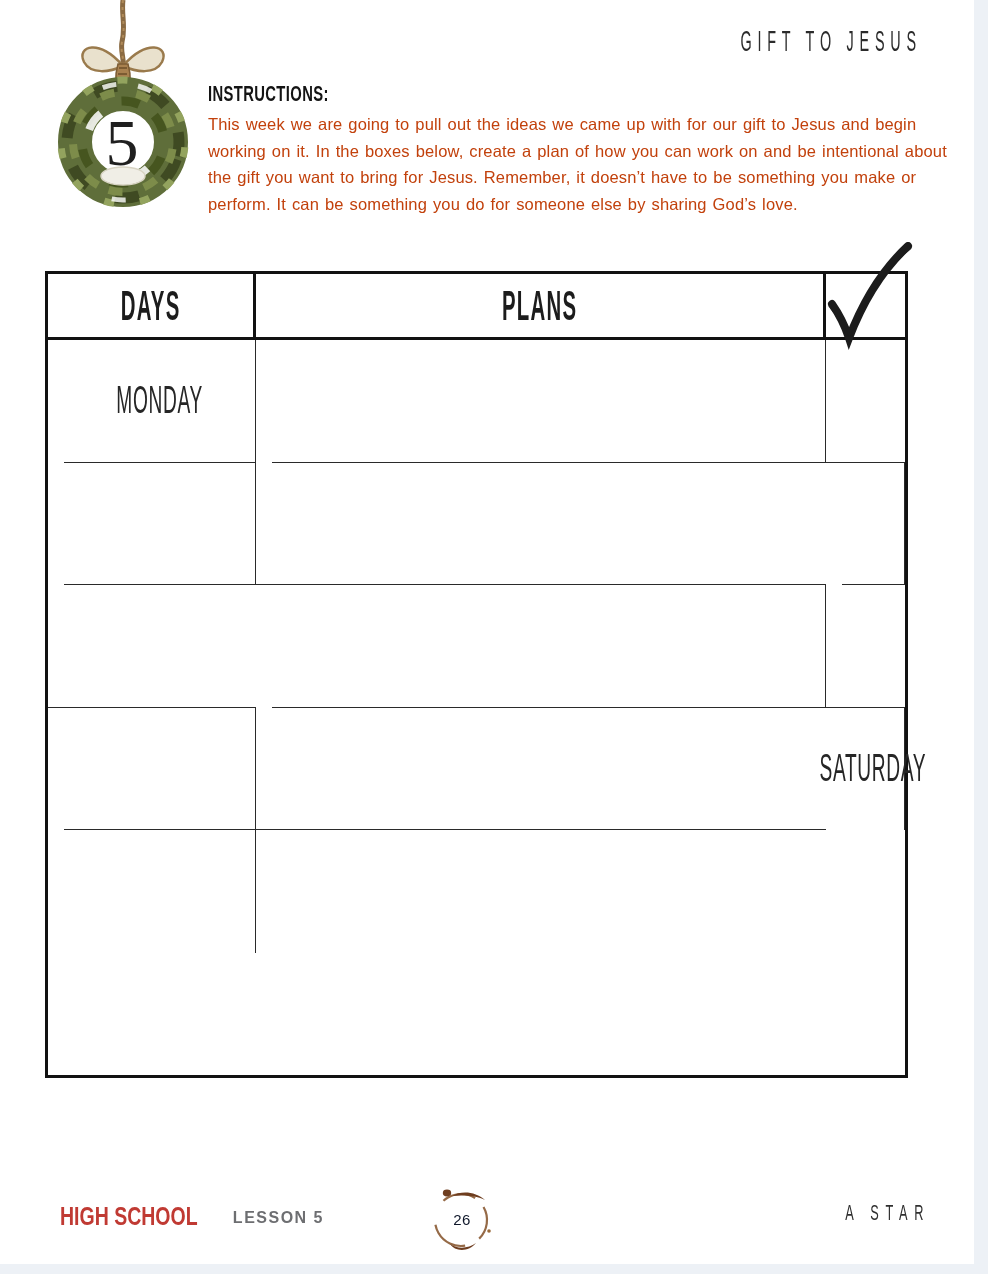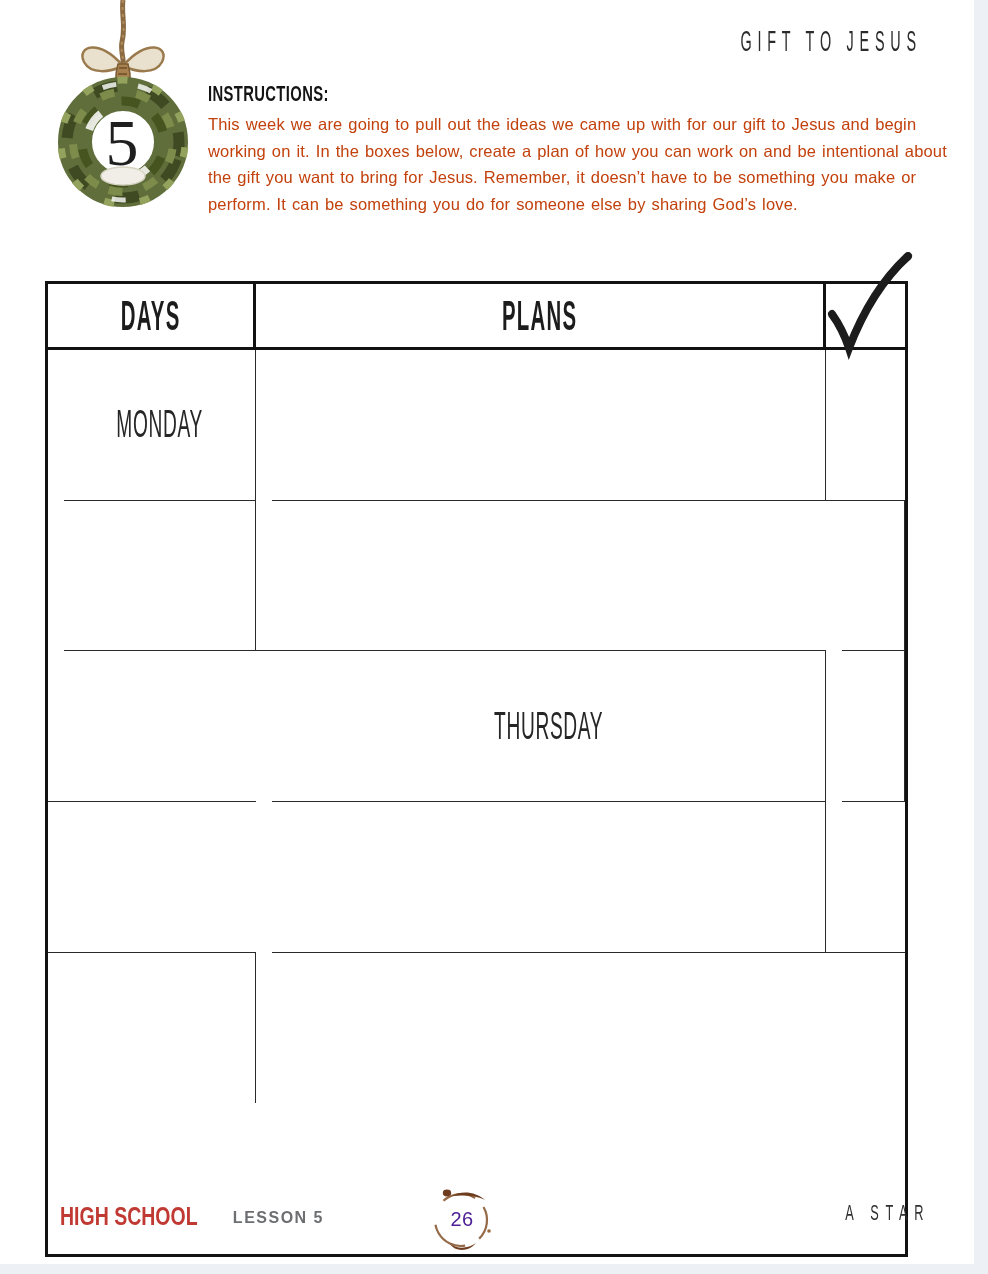--- a/index.html
+++ b/index.html
@@ -37,22 +37,22 @@
     letter-spacing: 0.5px;
   }
   .instructions-text {
     margin-top: 4px;
     font-size: 16.5px; line-height: 26.5px; color: #c2410c;
     letter-spacing: 0.15px; word-spacing: 1.2px;
   }
 
   
   .plans-table {
-    position: absolute; left: 45px; top: 281px;
-    width: 863px; height: 976px;
+    position: absolute; left: 45px; top: 271px;
+    width: 863px; height: 807px;
     border: 3px solid #121212;
     box-sizing: border-box;
     display: grid;
     grid-template-columns: 208px 1fr 79px;
     grid-template-rows: 66px repeat(6, 1fr);
     background: #ffffff;
   }
   .cell { display: flex; align-items: center; justify-content: center; box-sizing: border-box; }
   .th { border-bottom: 3px solid #121212; }
   .th.c1, .th.c2 { border-right: 3px solid #121212; }
@@ -88,21 +88,21 @@
   .lesson-label {
     display: inline-block;
     font-size: 16px; font-weight: 700; color: #6d6e71;
     letter-spacing: 1.5px; margin-left: -8px; vertical-align: 2px;
   }
   .page-num-wrap { position: absolute; left: 428px; top: 1184px; width: 68px; height: 70px; }
   .page-num-wrap .stain { position: absolute; left: 0; top: 0; }
   .page-number {
     position: absolute; left: 0; top: 6px; width: 68px; height: 58px;
     display: flex; align-items: center; justify-content: center;
-    font-size: 20px; color: #4c1d95; letter-spacing: 0.5px;
+    font-size: 15px; color: #0f172a; letter-spacing: 0.5px;
   }
   .series-label {
     position: absolute; right: 58px; top: 1203px;
     font-size: 17px; font-weight: 500; letter-spacing: 9px; color: #2f2f2f;
     white-space: nowrap;
     transform: scale(0.75, 1.35); transform-origin: right center;
   }
 </style>
 </head>
 <body>
@@ -160,29 +160,29 @@
     </div>
   <div class="cell td c2"></div>
   <div class="cell td c3"></div>
 
   <div class="cell td c2"></div>
   <div class="cell td c3"></div>
 
   <div class="cell td c2"></div>
   <div class="cell td c3"></div>
 
-  <div class="cell td c1">
-      <span class="day-label">THURSDAY</span>
+  <div class="cell td c2"></div>
+  <div class="cell td c3"></div>
+
+  <div class="cell td c2"></div>
+  <div class="cell td c3"></div>
+
+  <div class="cell td c1 lastrow">
+      <span class="day-label">SATURDAY</span>
     </div>
-  <div class="cell td c2"></div>
-  <div class="cell td c3"></div>
-
-  <div class="cell td c2"></div>
-  <div class="cell td c3"></div>
-
   <div class="cell td c2 lastrow"></div>
   <div class="cell td c3 lastrow"></div>
 
   <svg class="checkmark-svg" viewBox="0 0 104 110">
     <path d="M14,62 C21,72 27,84 31,96 C44,62 64,28 90,4" fill="none" stroke="#1c1c1c" stroke-width="8" stroke-linecap="round"></path>
     <path d="M12,64 C20,73 26,85 30,98 C45,60 66,26 92,6" fill="none" stroke="#1c1c1c" stroke-width="3" stroke-linecap="round" opacity="0.75"></path>
     <path d="M33,94 C45,62 65,31 88,9" fill="none" stroke="#1c1c1c" stroke-width="2" stroke-linecap="round" opacity="0.55"></path>
   </svg>
 </div>
 

